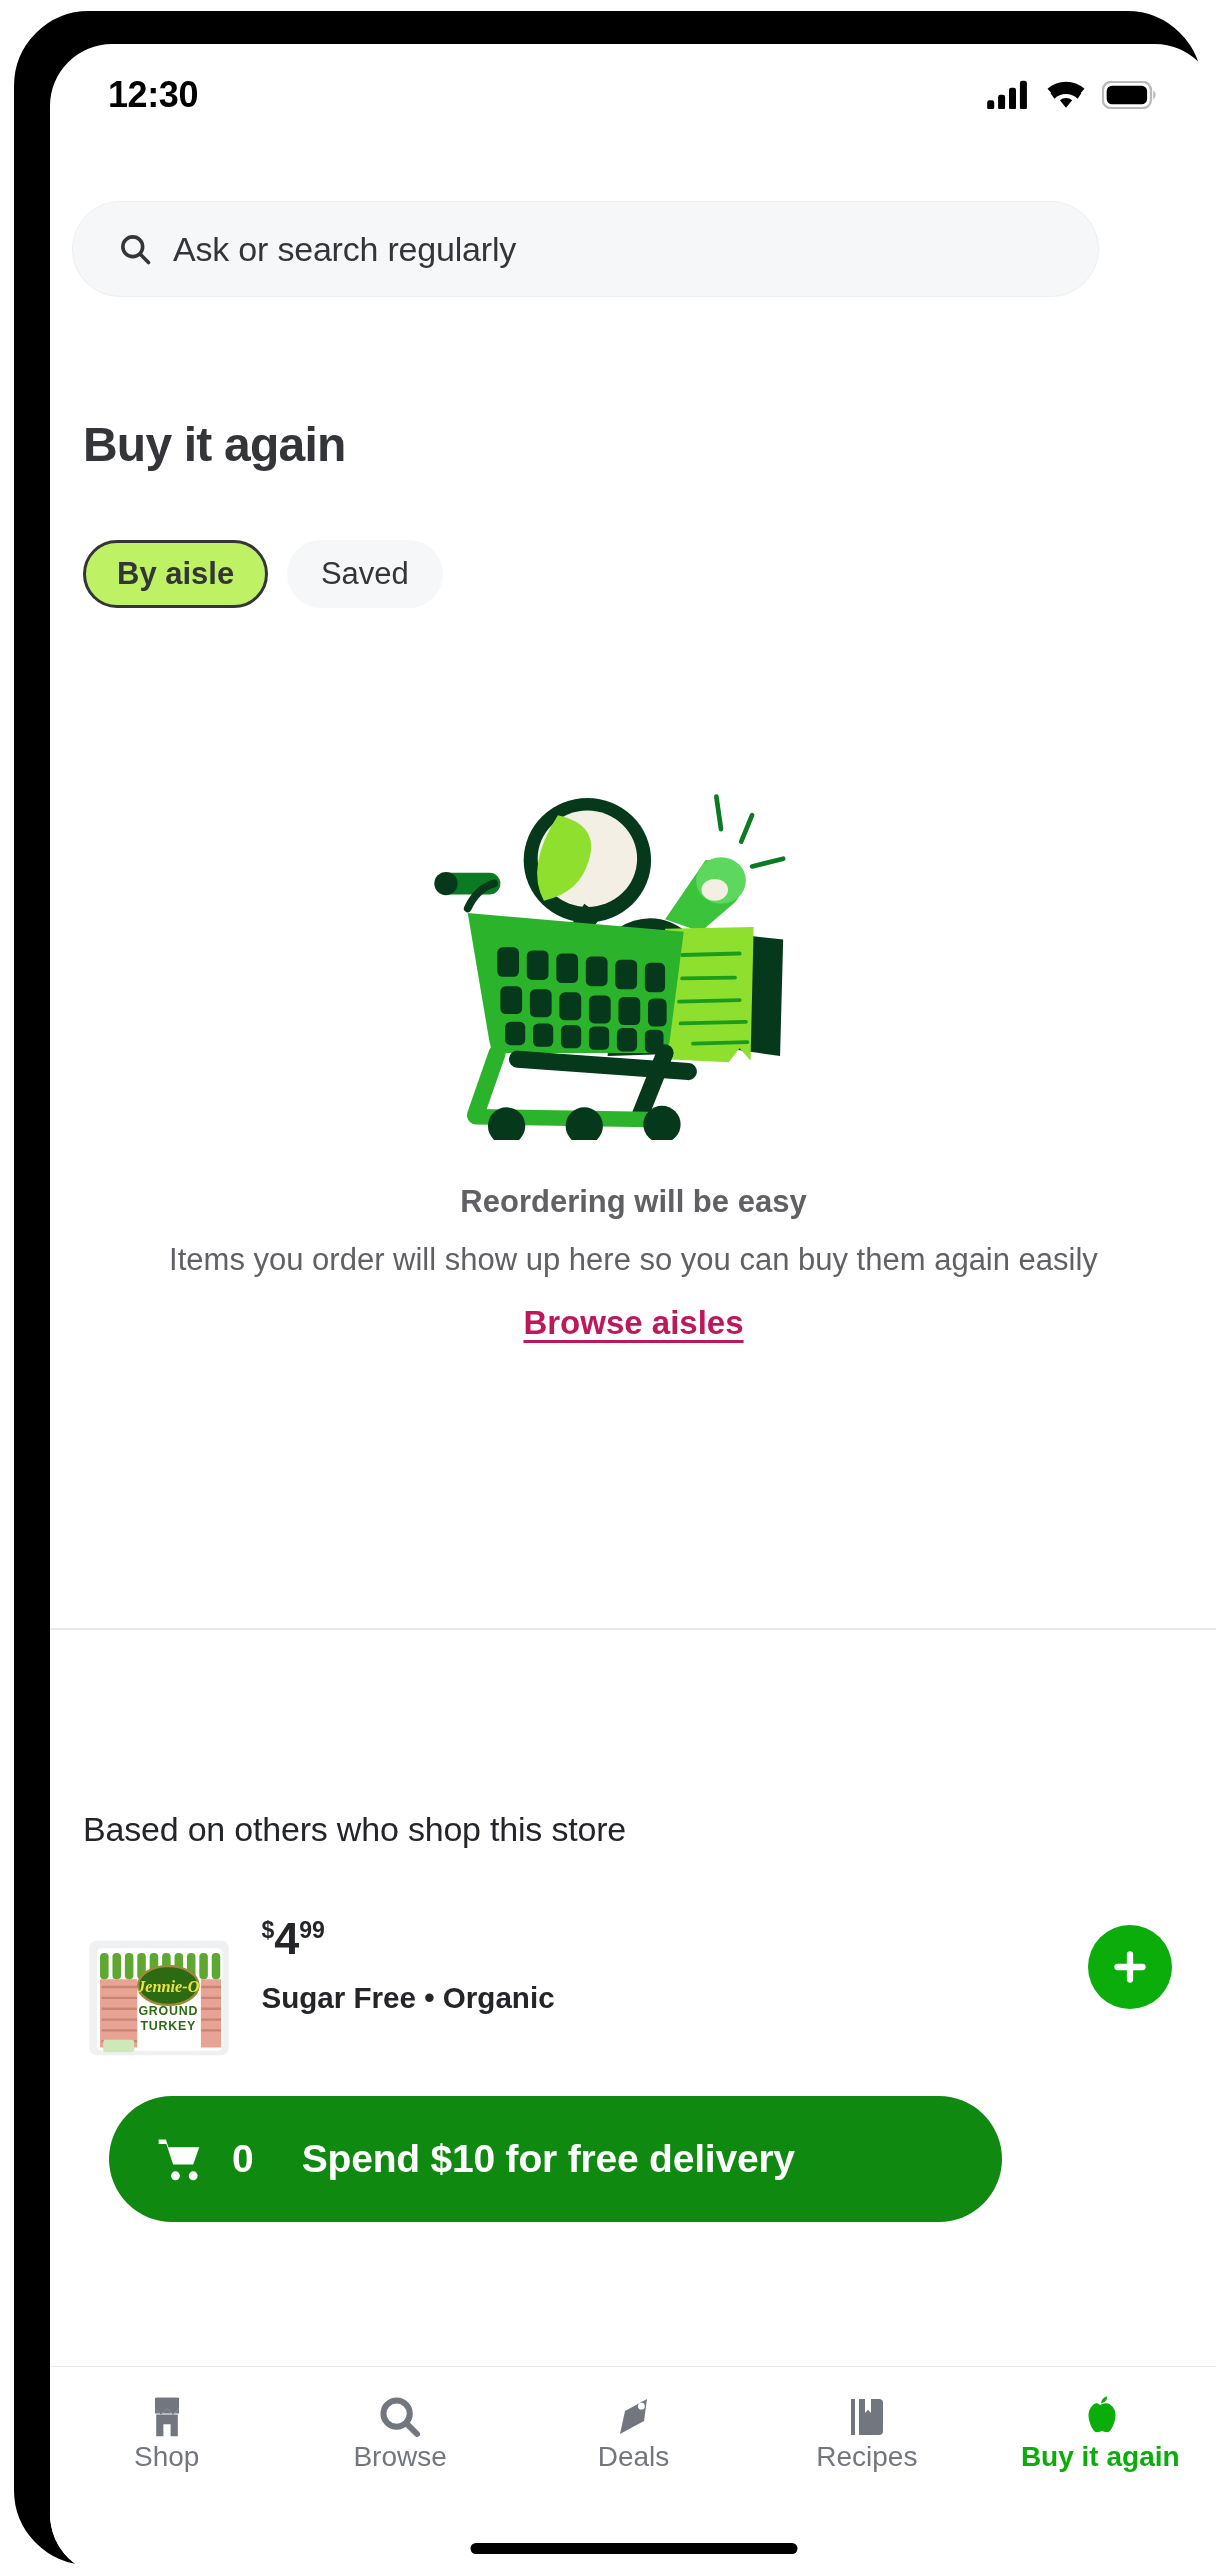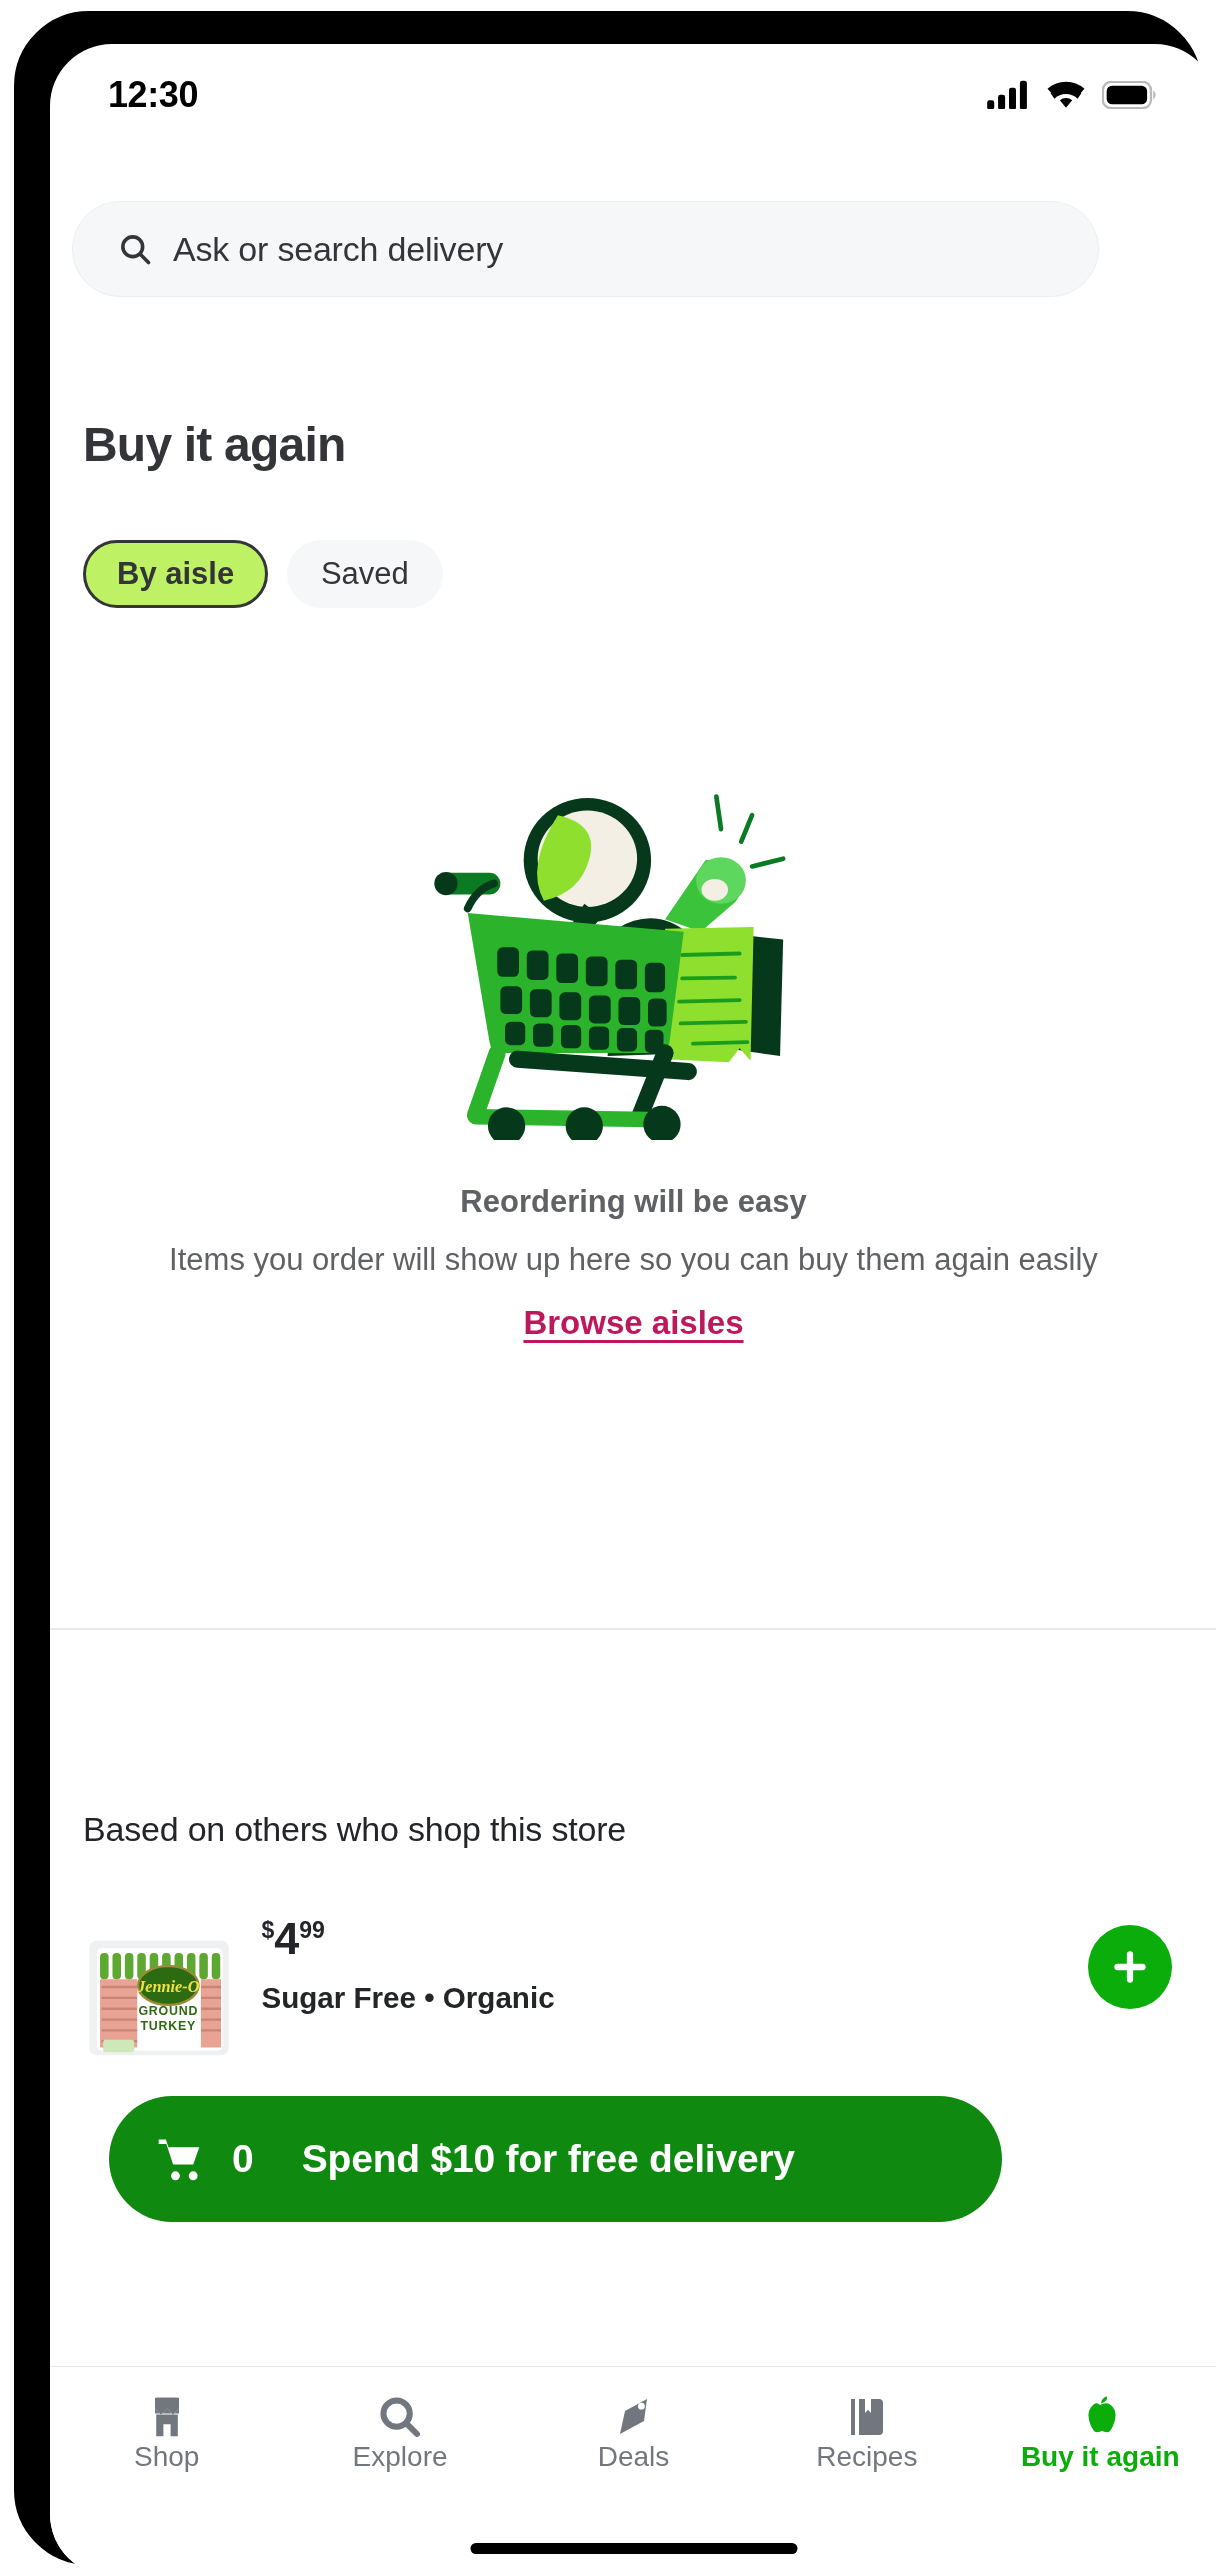--- a/index.html
+++ b/index.html
@@ -340,21 +340,21 @@
             <path d="M66 12 q6 6 0 12 Z" fill="#b9b9b9"></path>
           </svg>
         </div>
       </div>
 
       <div class="search-bar">
         <svg width="36" height="36" viewBox="0 0 24 24">
           <circle cx="10.5" cy="10.5" r="6.6" fill="none" stroke="#343538" stroke-width="2.4"></circle>
           <line x1="15.4" y1="15.4" x2="21" y2="21" stroke="#343538" stroke-width="2.4" stroke-linecap="round"></line>
         </svg>
-        <span class="search-placeholder">Ask or search delivery</span>
+        <span class="search-placeholder">Ask or search regularly</span>
       </div>
 
       <div class="page-title">Buy it again</div>
 
       <div class="chip-row">
         <div class="chip selected">By aisle</div>
         <div class="chip unselected">Saved</div>
       </div>
 
       <div class="empty-state">
@@ -514,21 +514,21 @@
             <path d="M11 18 h18 v18 h-6 v-10 h-6 v10 h-6 Z" fill="#72767e"></path>
           </svg>
           <span class="nav-label">Shop</span>
         </div>
 
         <div class="nav-item">
           <svg width="48" height="48" viewBox="0 0 24 24">
             <circle cx="10.3" cy="10.3" r="6.6" fill="none" stroke="#72767e" stroke-width="3"></circle>
             <line x1="15.2" y1="15.2" x2="20.5" y2="20.5" stroke="#72767e" stroke-width="3" stroke-linecap="round"></line>
           </svg>
-          <span class="nav-label">Explore</span>
+          <span class="nav-label">Browse</span>
         </div>
 
         <div class="nav-item">
           <svg width="48" height="48" viewBox="0 0 24 24">
             <path d="M19 3 L8 9 L5.5 20.5 L17.5 14 Z" fill="#72767e"></path>
             <circle cx="16.2" cy="6.6" r="1.7" fill="#ffffff"></circle>
           </svg>
           <span class="nav-label">Deals</span>
         </div>
 

